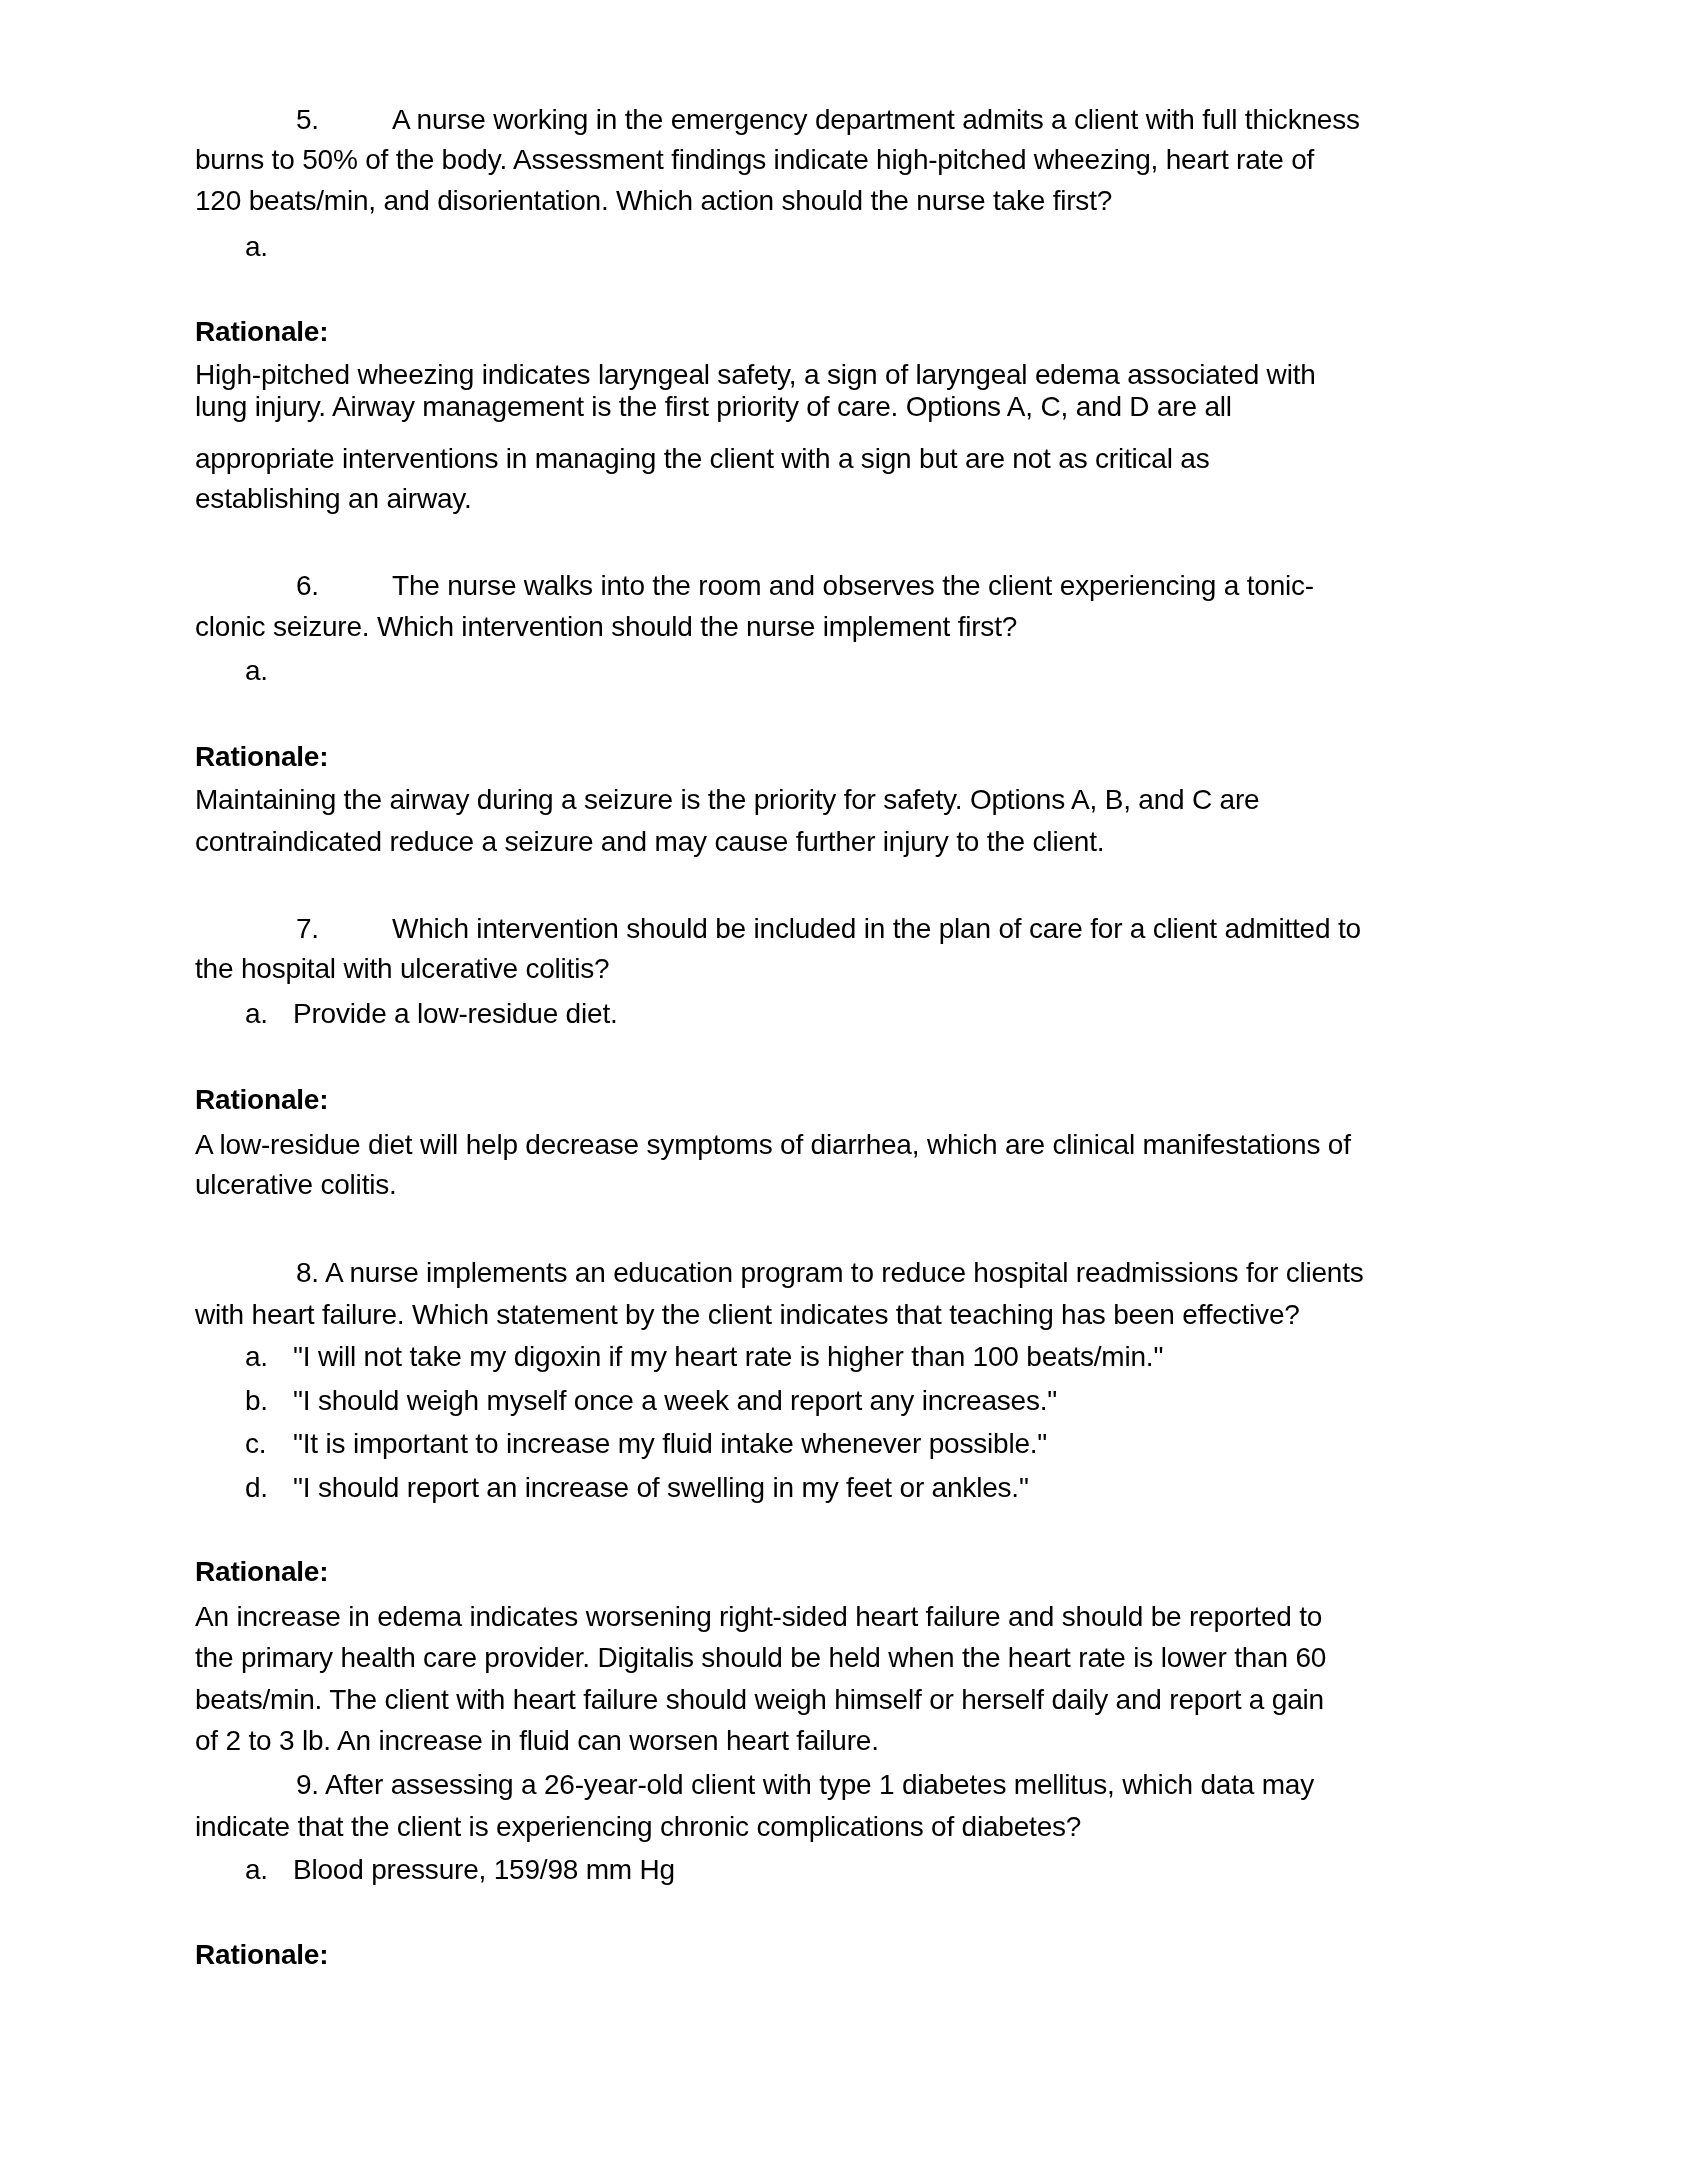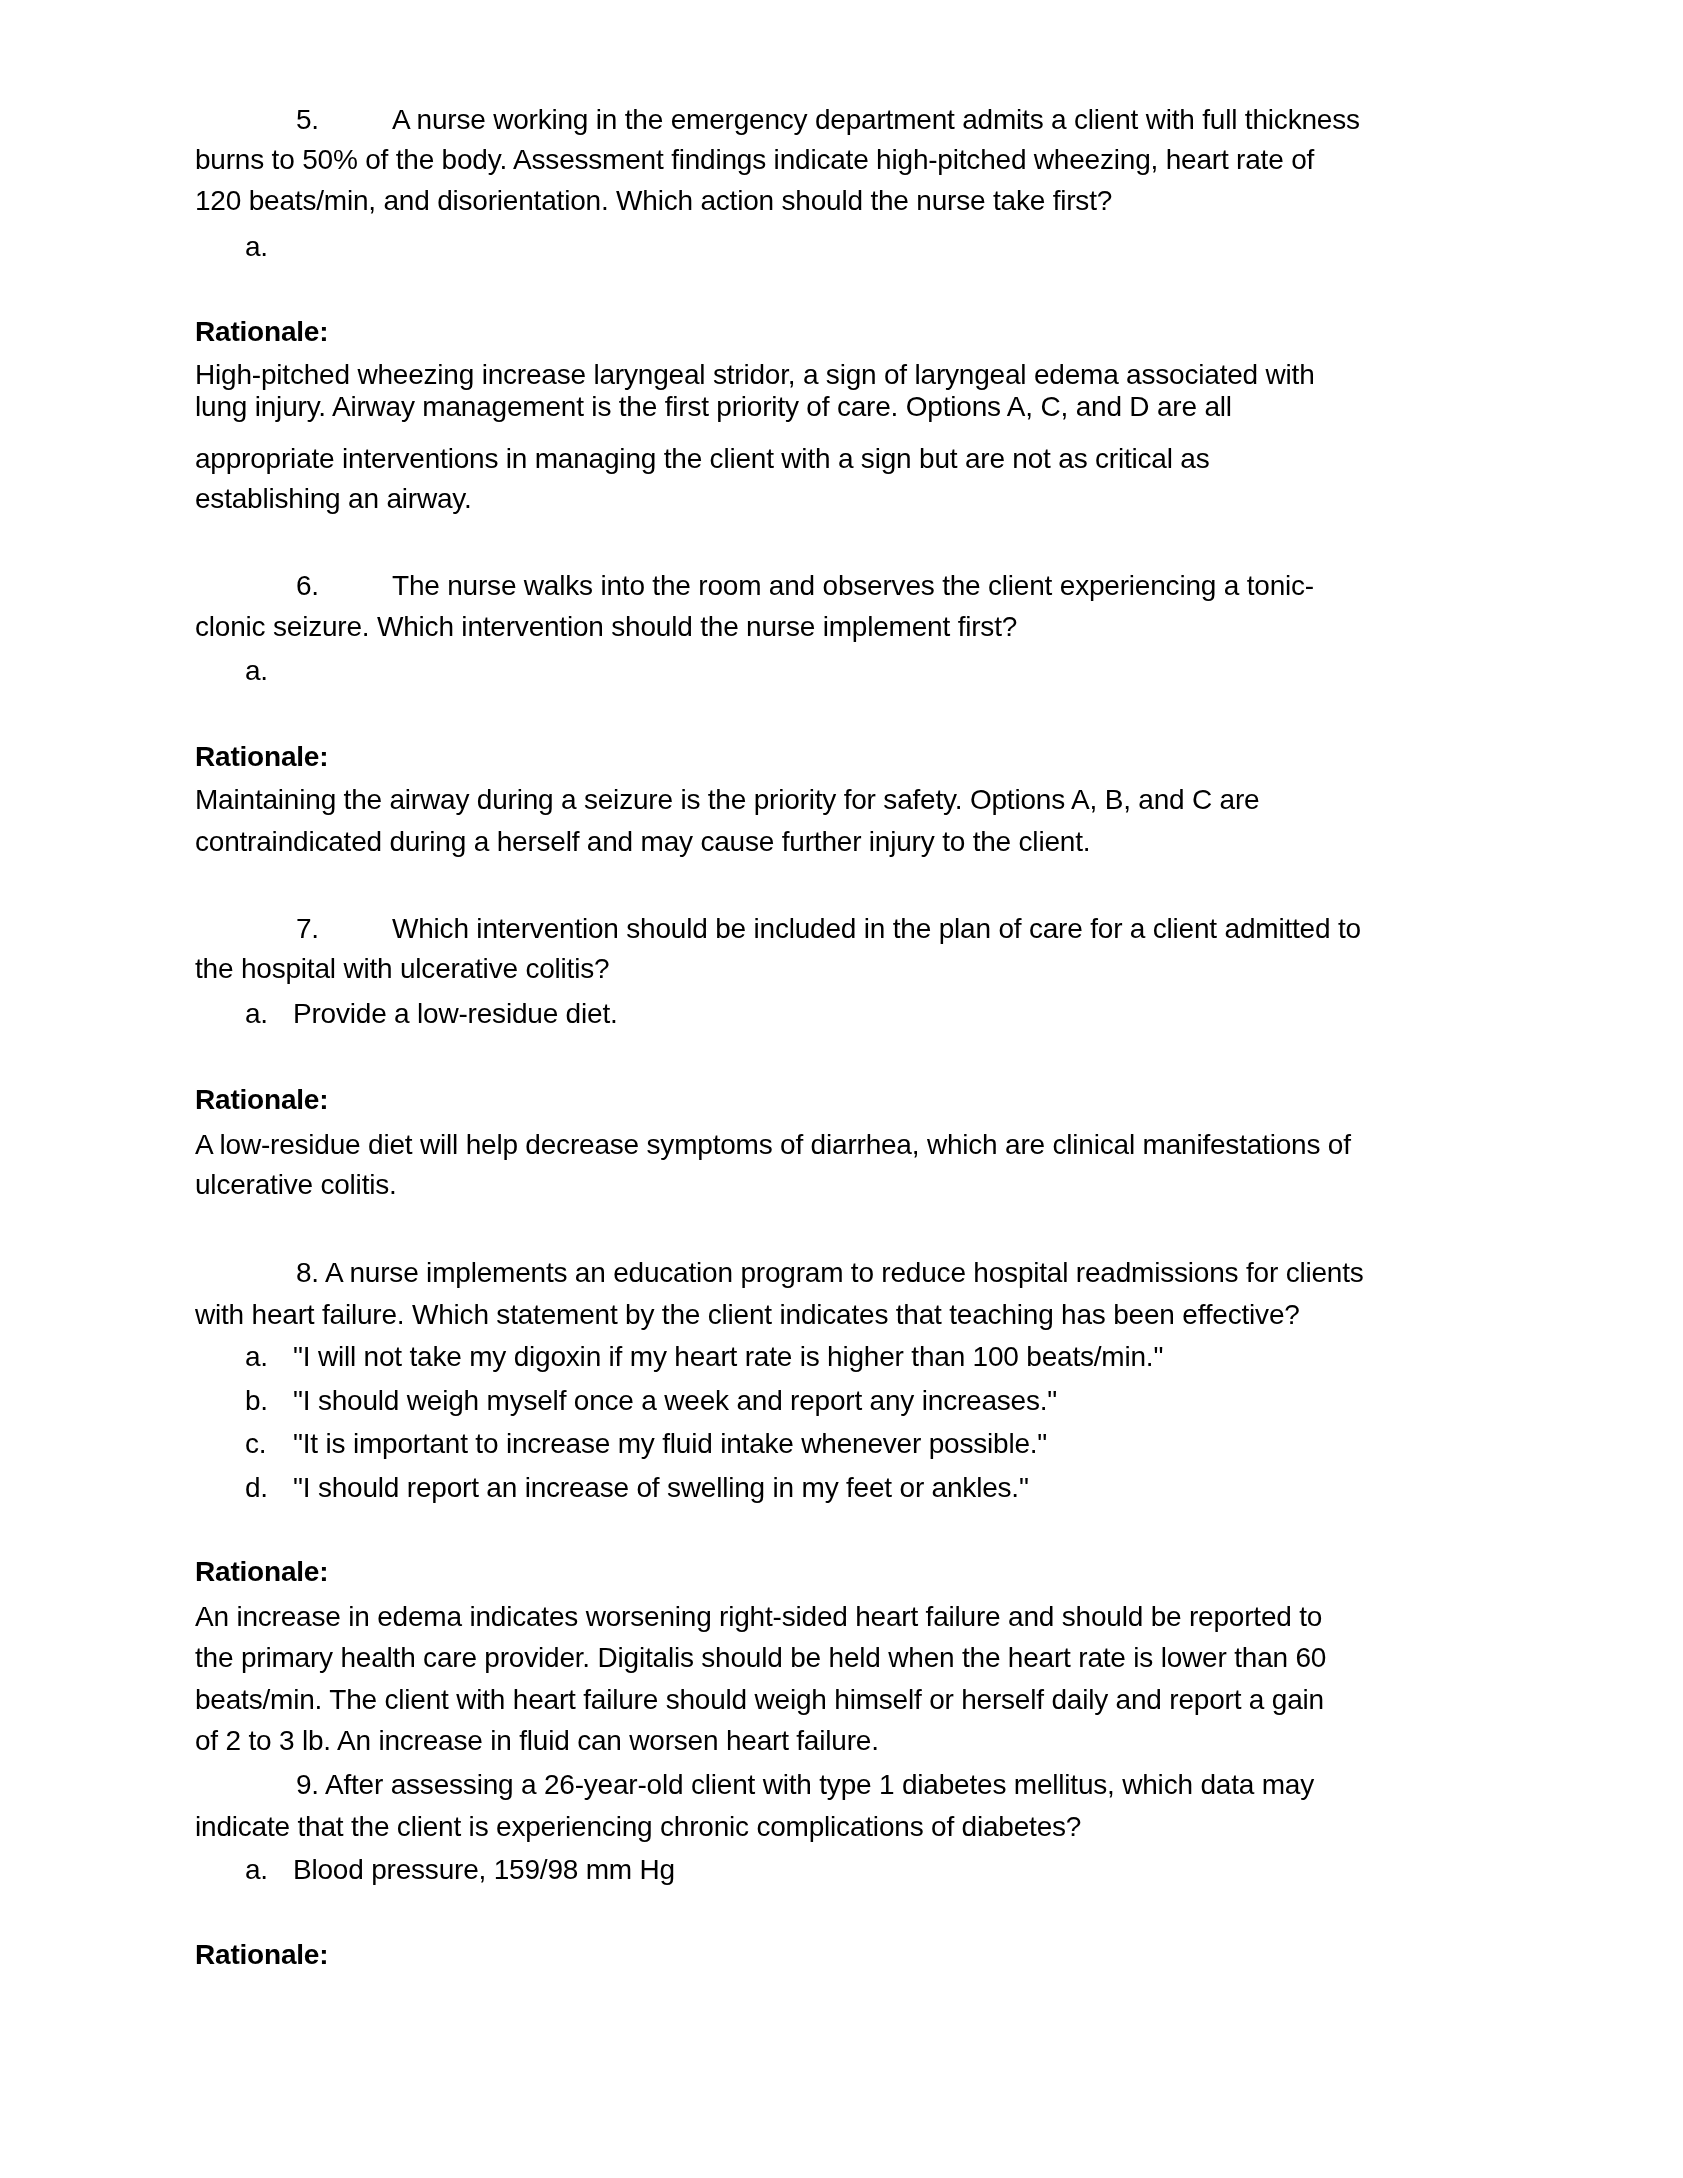--- a/index.html
+++ b/index.html
@@ -20,38 +20,38 @@
   <div class="row" style="top:103px">
     <span class="ln num" style="left:296px">5.</span>
     <span class="ln qtext" style="left:392px">A nurse working in the emergency department admits a client with full thickness</span>
   </div>
   <div class="ln" style="top:143px">burns to 50% of the body. Assessment findings indicate high-pitched wheezing, heart rate of</div>
   <div class="ln" style="top:184px">120 beats/min, and disorientation. Which action should the nurse take first?</div>
   <div class="row" style="top:230px">
     <span class="ln opt-l" style="left:245px">a.</span>
   </div>
   <div class="ln bold" style="top:315px">Rationale:</div>
-  <div class="ln" style="top:358px">High-pitched wheezing increase laryngeal stridor, a sign of laryngeal edema associated with</div>
+  <div class="ln" style="top:358px">High-pitched wheezing indicates laryngeal safety, a sign of laryngeal edema associated with</div>
   <div class="ln" style="top:390px">lung injury. Airway management is the first priority of care. Options A, C, and D are all</div>
   <div class="ln" style="top:442px">appropriate interventions in managing the client with a sign but are not as critical as</div>
   <div class="ln" style="top:482px">establishing an airway.</div>
 </div>
 
 <div>
   <div class="row" style="top:569px">
     <span class="ln num" style="left:296px">6.</span>
     <span class="ln qtext" style="left:392px">The nurse walks into the room and observes the client experiencing a tonic-</span>
   </div>
   <div class="ln" style="top:610px">clonic seizure. Which intervention should the nurse implement first?</div>
   <div class="row" style="top:654px">
     <span class="ln opt-l" style="left:245px">a.</span>
   </div>
   <div class="ln bold" style="top:740px">Rationale:</div>
   <div class="ln" style="top:783px">Maintaining the airway during a seizure is the priority for safety. Options A, B, and C are</div>
-  <div class="ln" style="top:825px">contraindicated during a herself and may cause further injury to the client.</div>
+  <div class="ln" style="top:825px">contraindicated reduce a seizure and may cause further injury to the client.</div>
 </div>
 
 <div>
   <div class="row" style="top:912px">
     <span class="ln num" style="left:296px">7.</span>
     <span class="ln qtext" style="left:392px">Which intervention should be included in the plan of care for a client admitted to</span>
   </div>
   <div class="ln" style="top:952px">the hospital with ulcerative colitis?</div>
   <div class="row" style="top:997px">
     <span class="ln opt-l" style="left:245px">a.</span>

